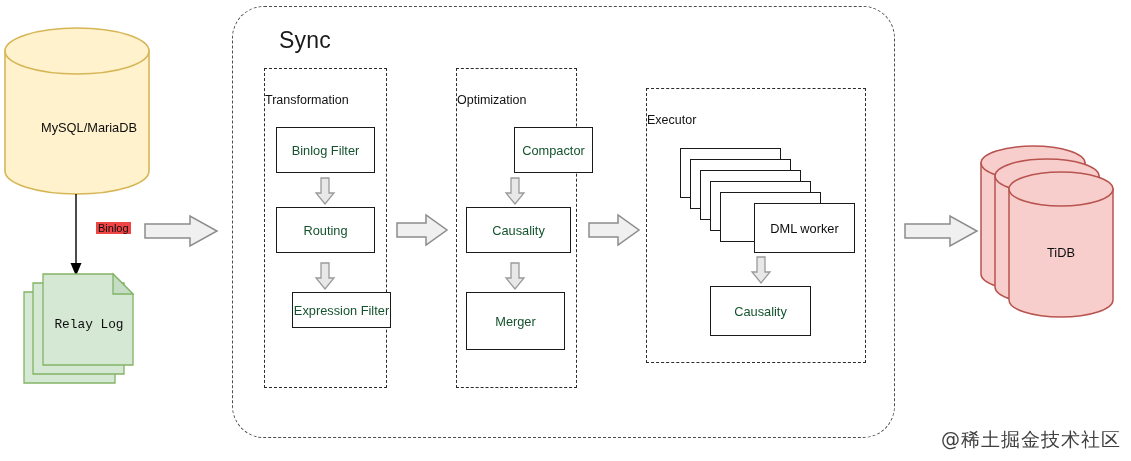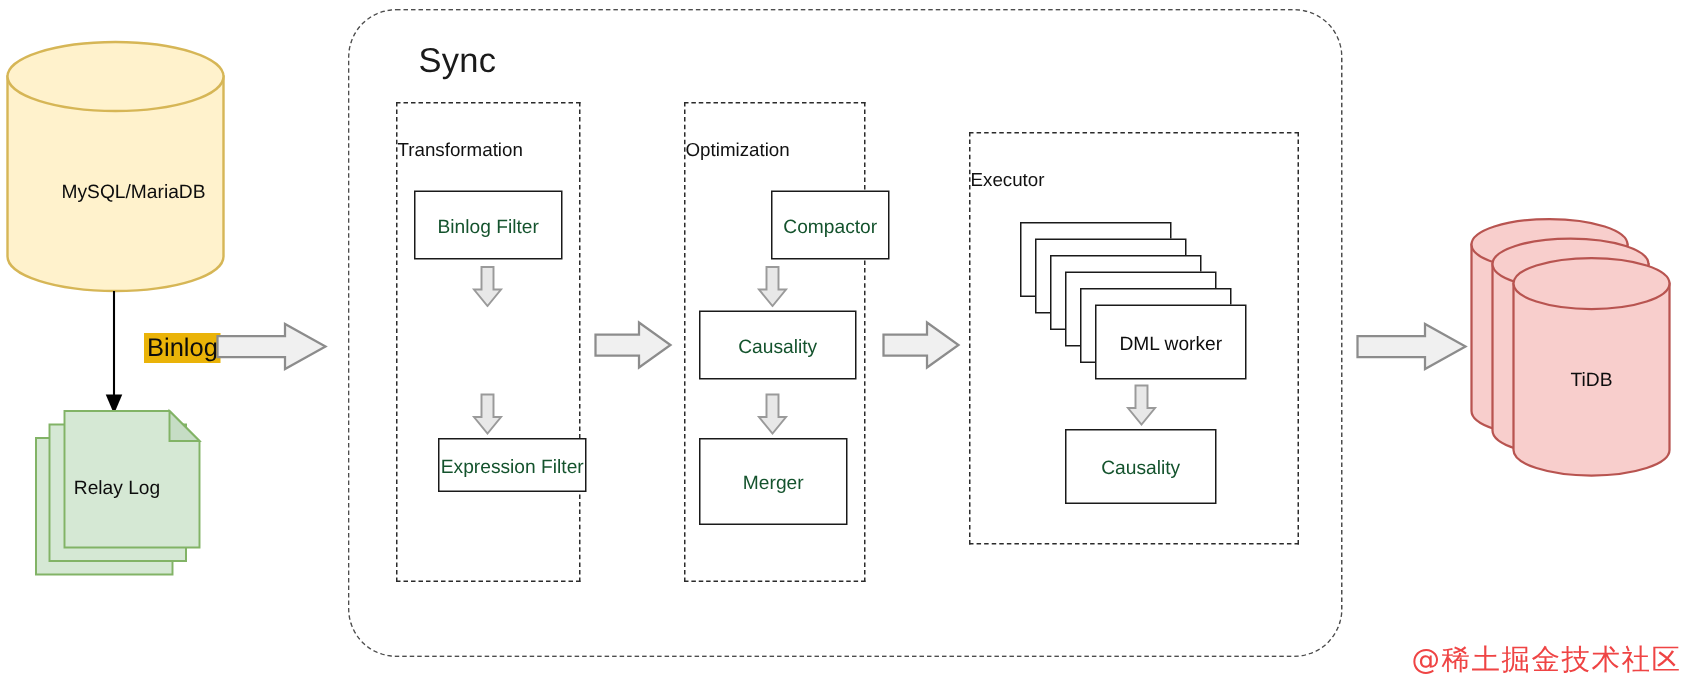--- a/index.html
+++ b/index.html
@@ -77,20 +77,21 @@
     background: #ffffff;
     box-sizing: border-box;
   }
   .stack-front {
     display: flex;
     align-items: center;
     justify-content: center;
     font-size: 12.8px;
     color: #0d0d0d;
     white-space: nowrap;
+    margin-left: 24px;
   }
 
   
   .arrow-right svg, .arrow-down svg { display: block; }
 
   
   .cyl-label {
     position: absolute;
     text-align: center;
     font-size: 12.8px;
@@ -102,33 +103,33 @@
   .note-label {
     position: absolute;
     text-align: center;
     font-size: 12.8px;
     color: #0d0d0d;
     white-space: nowrap;
   }
 
   
   .edge-label {
-    font-size: 17px;
-    color: #0d0d0d;
-    background: #eab308;
+    font-size: 11px;
+    color: #0d0d0d;
+    background: #ef4444;
     padding: 0 2px;
     white-space: nowrap;
   }
 
   
   .watermark {
     right: 10px;
     bottom: 8px;
     font-size: 19px;
-    color: #ef4444;
+    color: #404040;
     letter-spacing: 1px;
     white-space: nowrap;
     font-family: "DejaVu Sans", sans-serif;
   }
 </style>
 </head>
 <body>
 
 <div id="canvas">
 
@@ -153,21 +154,21 @@
     <svg width="116" height="115" viewBox="0 0 116 115">
 
       <path d="M2,22 L2,113 L93,113 L93,22 Z" fill="#d5e8d4" stroke="#82b366" stroke-width="1.3"></path>
 
       <path d="M11,13 L11,104 L102,104 L102,13 Z" fill="#d5e8d4" stroke="#82b366" stroke-width="1.3"></path>
 
       <path d="M21,4 L91,4 L111,24 L111,95 L21,95 Z" fill="#d5e8d4" stroke="#82b366" stroke-width="1.3"></path>
       <path d="M91,4 L111,24 L91,24 Z" fill="#c6ddc5" stroke="#82b366" stroke-width="1.3"></path>
     </svg>
   </div>
-  <div class="note-label" style="left:22px; top:317px; width:112px;">Relay Log</div>
+  <div class="note-label" style="left:33px; top:317px; width:112px;font-family:Liberation Mono, monospace;">Relay Log</div>
 
   <div class="abs arrow-right" style="left:143px; top:214px; width:76px; height:34px;">
     <svg width="76" height="34" viewBox="0 0 76 34">
       <polygon points="2,10 47,10 47,2 74,17 47,32 47,24 2,24" fill="#f0f0f0" stroke="#8c8c8c" stroke-width="1.5" stroke-linejoin="miter"></polygon>
     </svg>
   </div>
 
   <div class="abs sync-container"></div>
   <div class="abs sync-title">Sync</div>
 
@@ -178,20 +179,23 @@
   <div class="abs proc-box" style="left:276px; top:127px; width:99px; height:46px;">
     <span>Binlog Filter</span>
   </div>
 
   <div class="abs arrow-down" style="left:314px; top:177px; width:22px; height:28px;">
     <svg width="22" height="28" viewBox="0 0 22 28">
       <polygon points="7,1 15,1 15,16 20,16 11,27 2,16 7,16" fill="#e8e8e8" stroke="#9a9a9a" stroke-width="1.3" stroke-linejoin="miter"></polygon>
     </svg>
   </div>
 
+  <div class="abs proc-box" style="left:276px; top:207px; width:99px; height:46px;">
+    <span>Routing</span>
+  </div>
 
   <div class="abs arrow-down" style="left:314px; top:262px; width:22px; height:28px;">
     <svg width="22" height="28" viewBox="0 0 22 28">
       <polygon points="7,1 15,1 15,16 20,16 11,27 2,16 7,16" fill="#e8e8e8" stroke="#9a9a9a" stroke-width="1.3" stroke-linejoin="miter"></polygon>
     </svg>
   </div>
 
   <div class="abs proc-box" style="left:292px; top:292px; width:99px; height:36px;">
     <span>Expression Filter</span>
   </div>

